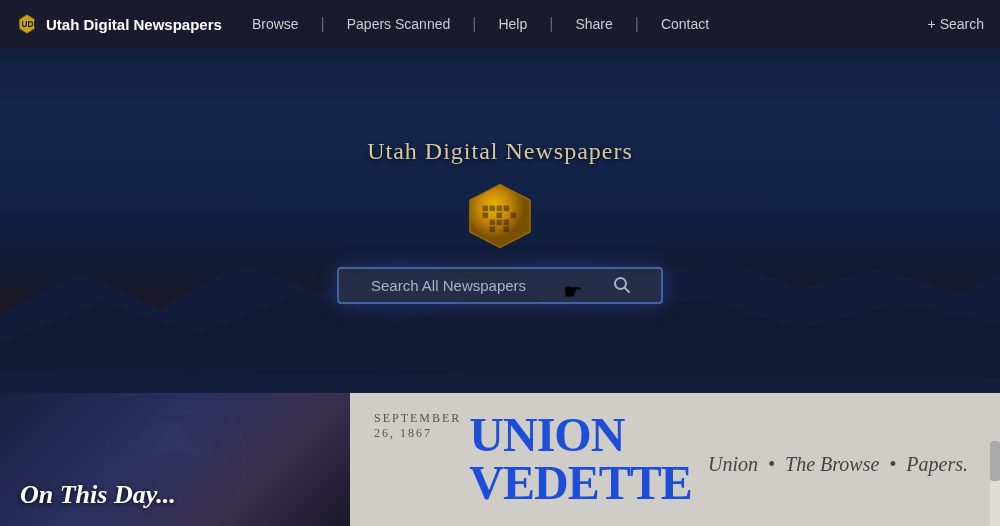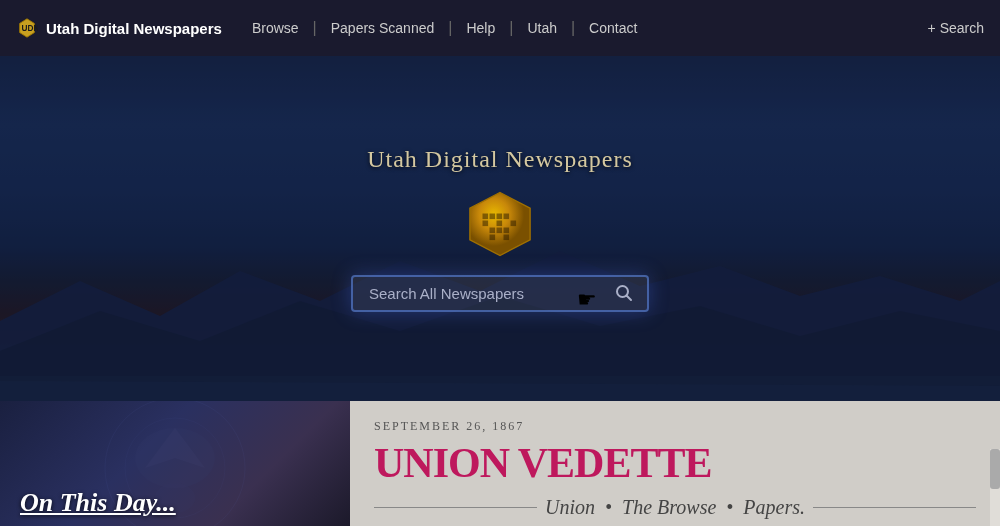--- a/index.html
+++ b/index.html
@@ -3,42 +3,42 @@
   <meta charset="utf-8">
   <style>
     * { margin: 0; padding: 0; box-sizing: border-box; }
     body { font-family: Arial, sans-serif; width: 1000px; overflow-x: hidden; background: #c8c8c8; }
 
     
     .navbar {
       background: #1a1a2e;
       display: flex;
       align-items: center;
-      height: 56px;
+      height: 48px;
       padding: 0 16px;
       position: relative;
     }
     .navbar-brand {
       display: flex;
       align-items: center;
       gap: 8px;
       color: #fff;
       font-size: 15px;
       font-weight: bold;
       text-decoration: none;
       margin-right: 24px;
     }
     .brand-icon {
       width: 22px;
       height: 22px;
     }
     .nav-links {
       display: flex;
       align-items: center;
-      gap: 0;
+      gap: 8px;
       flex: 1;
     }
     .nav-separator {
       color: #666;
       margin: 0 8px;
     }
     .nav-link {
       color: #ccc;
       text-decoration: none;
       font-size: 14px;
@@ -113,22 +113,22 @@
     .hero-logo {
       width: 70px;
       height: 70px;
     }
     .search-container {
       display: flex;
       align-items: center;
       background: rgba(255,255,255,0.08);
       border: 2px solid rgba(100,150,255,0.5);
       border-radius: 4px;
-      padding: 4px 8px;
-      width: 298px;
+      padding: 4px 24px;
+      width: 326px;
       box-shadow: 0 0 20px rgba(80,120,255,0.3);
     }
     .search-input {
       background: transparent;
       border: none;
       outline: none;
       color: #ccc;
       font-size: 15px;
       flex: 1;
       padding: 4px 8px;
@@ -179,40 +179,39 @@
       opacity: 0.25;
     }
     .on-this-day-title {
       color: #fff;
       font-size: 26px;
       font-style: italic;
       font-family: Georgia, serif;
       text-shadow: 0 1px 4px rgba(0,0,0,0.8);
       position: relative;
       z-index: 2;
-      text-decoration: underline;
     }
     .newspaper-preview {
       flex: 1;
       background: #d0cdc8;
       padding: 18px 24px 12px;
       display: flex;
-      flex-direction: column;
+      flex-direction: row;
       gap: 8px;
     }
     .newspaper-date {
       color: #555;
       font-size: 12px;
       letter-spacing: 2px;
       text-transform: uppercase;
       font-family: Georgia, serif;
     }
     .newspaper-name {
-      color: #be185d;
-      font-size: 42px;
+      color: #1d4ed8;
+      font-size: 48px;
       font-weight: bold;
       font-family: 'Times New Roman', serif;
       line-height: 1;
       letter-spacing: -1px;
     }
     .newspaper-masthead {
       display: flex;
       align-items: center;
       gap: 8px;
       margin-top: 4px;
@@ -257,21 +256,21 @@
     </svg>
     <span>Utah Digital Newspapers</span>
   </a>
   <div class="nav-links">
     <a class="nav-link">Browse</a>
     <span class="nav-separator">|</span>
     <a class="nav-link">Papers Scanned</a>
     <span class="nav-separator">|</span>
     <a class="nav-link">Help</a>
     <span class="nav-separator">|</span>
-    <a class="nav-link">Utah</a>
+    <a class="nav-link">Share</a>
     <span class="nav-separator">|</span>
     <a class="nav-link">Contact</a>
   </div>
   <div class="nav-share">
     <span>+ Search</span>
   </div>
 </nav>
 
 <section class="hero">
   <div class="hero-bg"></div>

